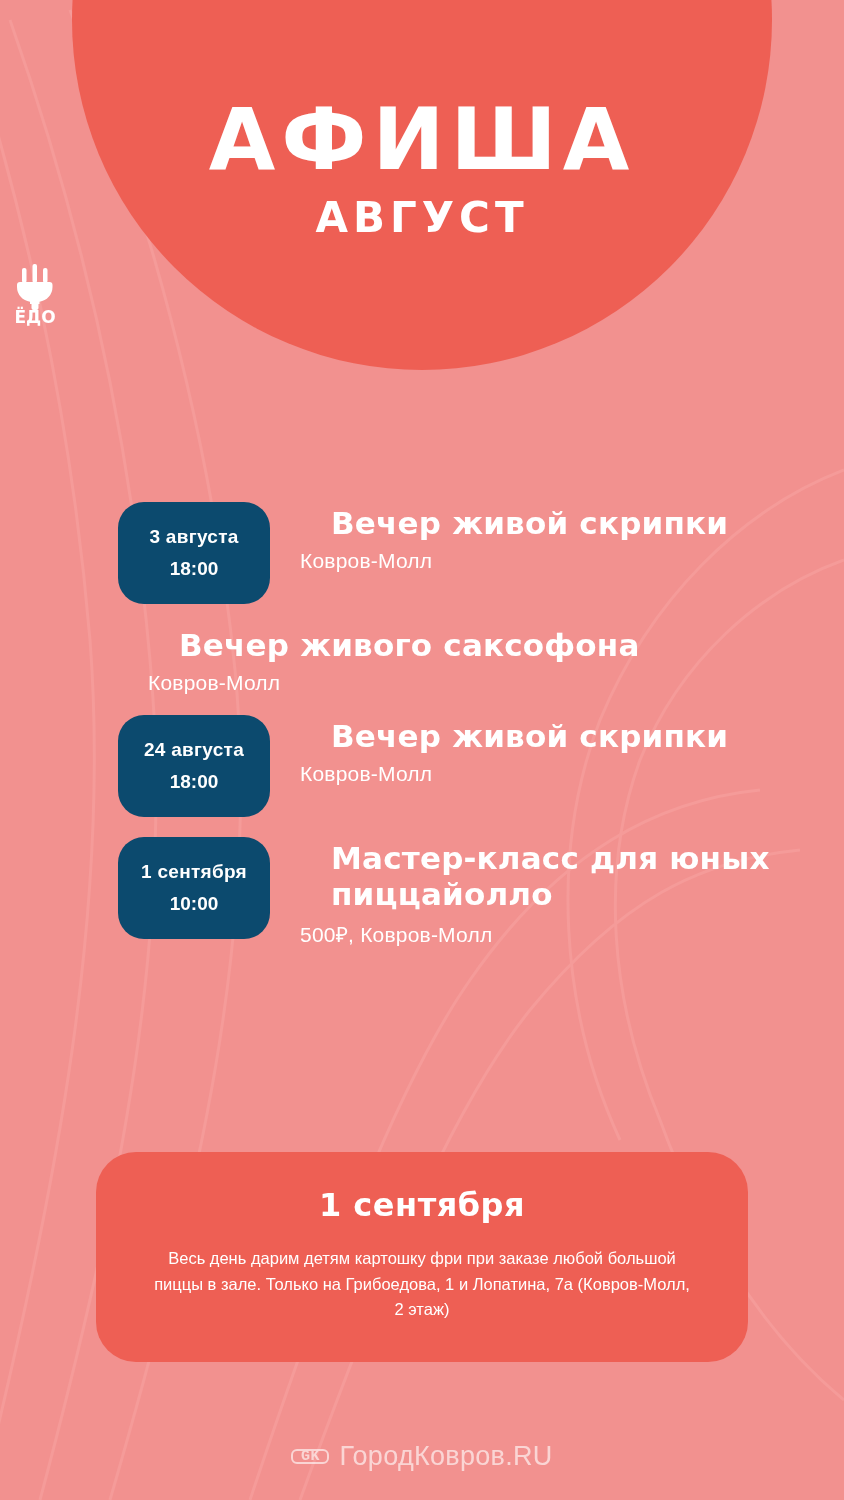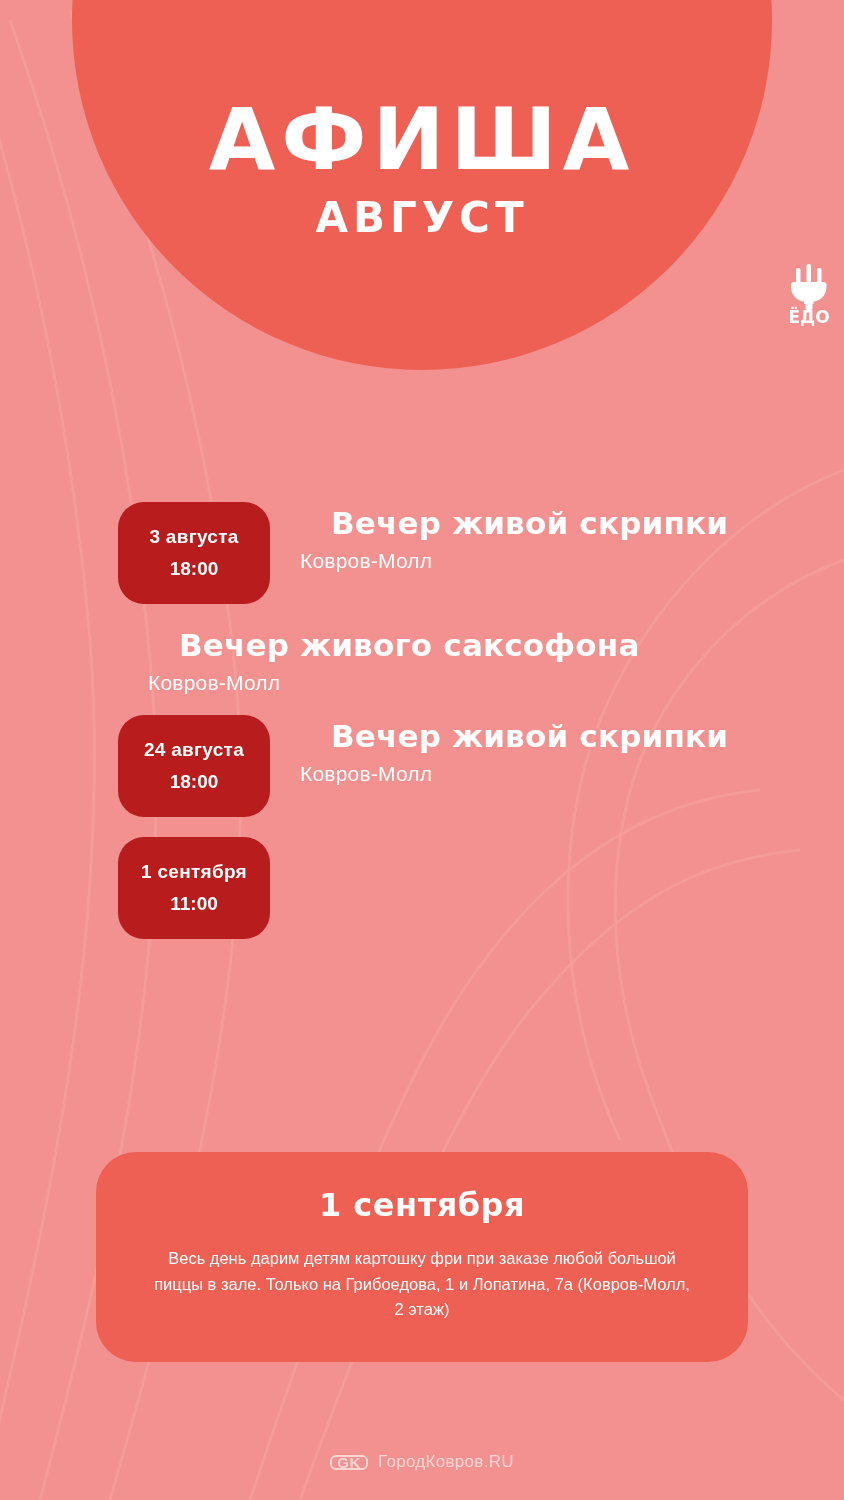--- a/index.html
+++ b/index.html
@@ -70,21 +70,21 @@
     font-size: 42px;
     font-weight: bold;
     letter-spacing: 5px;
     font-family: "DejaVu Sans", sans-serif;
   }
 
   .brand-logo {
     margin-top: 22px;
     display: flex;
     flex-direction: column;
-    align-items: flex-end;
+    align-items: flex-start;
     justify-content: center;
   }
 
   .brand-logo svg { display: block; }
 
   
   .events {
     position: absolute;
     top: 500px;
     left: 0;
@@ -95,21 +95,21 @@
   .event-row {
     display: flex;
     align-items: flex-start;
     margin-bottom: 18px;
     padding-left: 118px;
   }
 
   .date-chip {
     width: 152px;
     min-height: 102px;
-    background: #b91c1c;
+    background: #0c4a6e;
     border-radius: 26px;
     color: #ffffff;
     display: flex;
     flex-direction: column;
     align-items: center;
     justify-content: center;
     flex: 0 0 auto;
     margin-top: 2px;
   }
 
@@ -196,25 +196,26 @@
     height: 15px;
     border: 2px solid #ffffff;
     border-radius: 6px;
     color: #ffffff;
     font-size: 15px;
     font-weight: bold;
     display: flex;
     align-items: center;
     justify-content: center;
     letter-spacing: 0.5px;
+    font-family: Liberation Mono, monospace;
   }
 
   .gk-text {
     color: #ffffff;
-    font-size: 17px;
+    font-size: 27px;
     letter-spacing: 0.3px;
   }
 </style>
 </head>
 <body>
 
 <svg class="bg-decor" width="844" height="1500" viewBox="0 0 844 1500" aria-hidden="true">
   <g fill="none" stroke="#f59b99" stroke-width="3">
     <path d="M-20 1500 C 60 1180, 110 900, 90 640 C 70 400, 20 200, -30 40"></path>
     <path d="M40 1500 C 120 1200, 175 930, 150 660 C 128 410, 70 190, 10 20"></path>
@@ -275,21 +276,25 @@
       </div>
       <div class="event-info">
         <div class="event-title">Вечер живой скрипки</div>
         <div class="event-place">Ковров-Молл</div>
       </div>
     </div>
 
     <div class="event-row">
       <div class="date-chip">
         <span class="d-day">1 сентября</span>
-        <span class="d-time">11:00</span>
+        <span class="d-time">10:00</span>
+      </div>
+      <div class="event-info">
+        <div class="event-title">Мастер-класс для юных пиццайолло</div>
+        <div class="event-place">500₽, Ковров-Молл</div>
       </div>
     </div>
 
   </div>
 
   <div class="promo">
     <div class="promo-title">1 сентября</div>
     <div class="promo-text">Весь день дарим детям картошку фри при заказе любой большой пиццы в зале. Только на Грибоедова, 1 и Лопатина, 7а (Ковров-Молл, 2 этаж)</div>
   </div>
 

